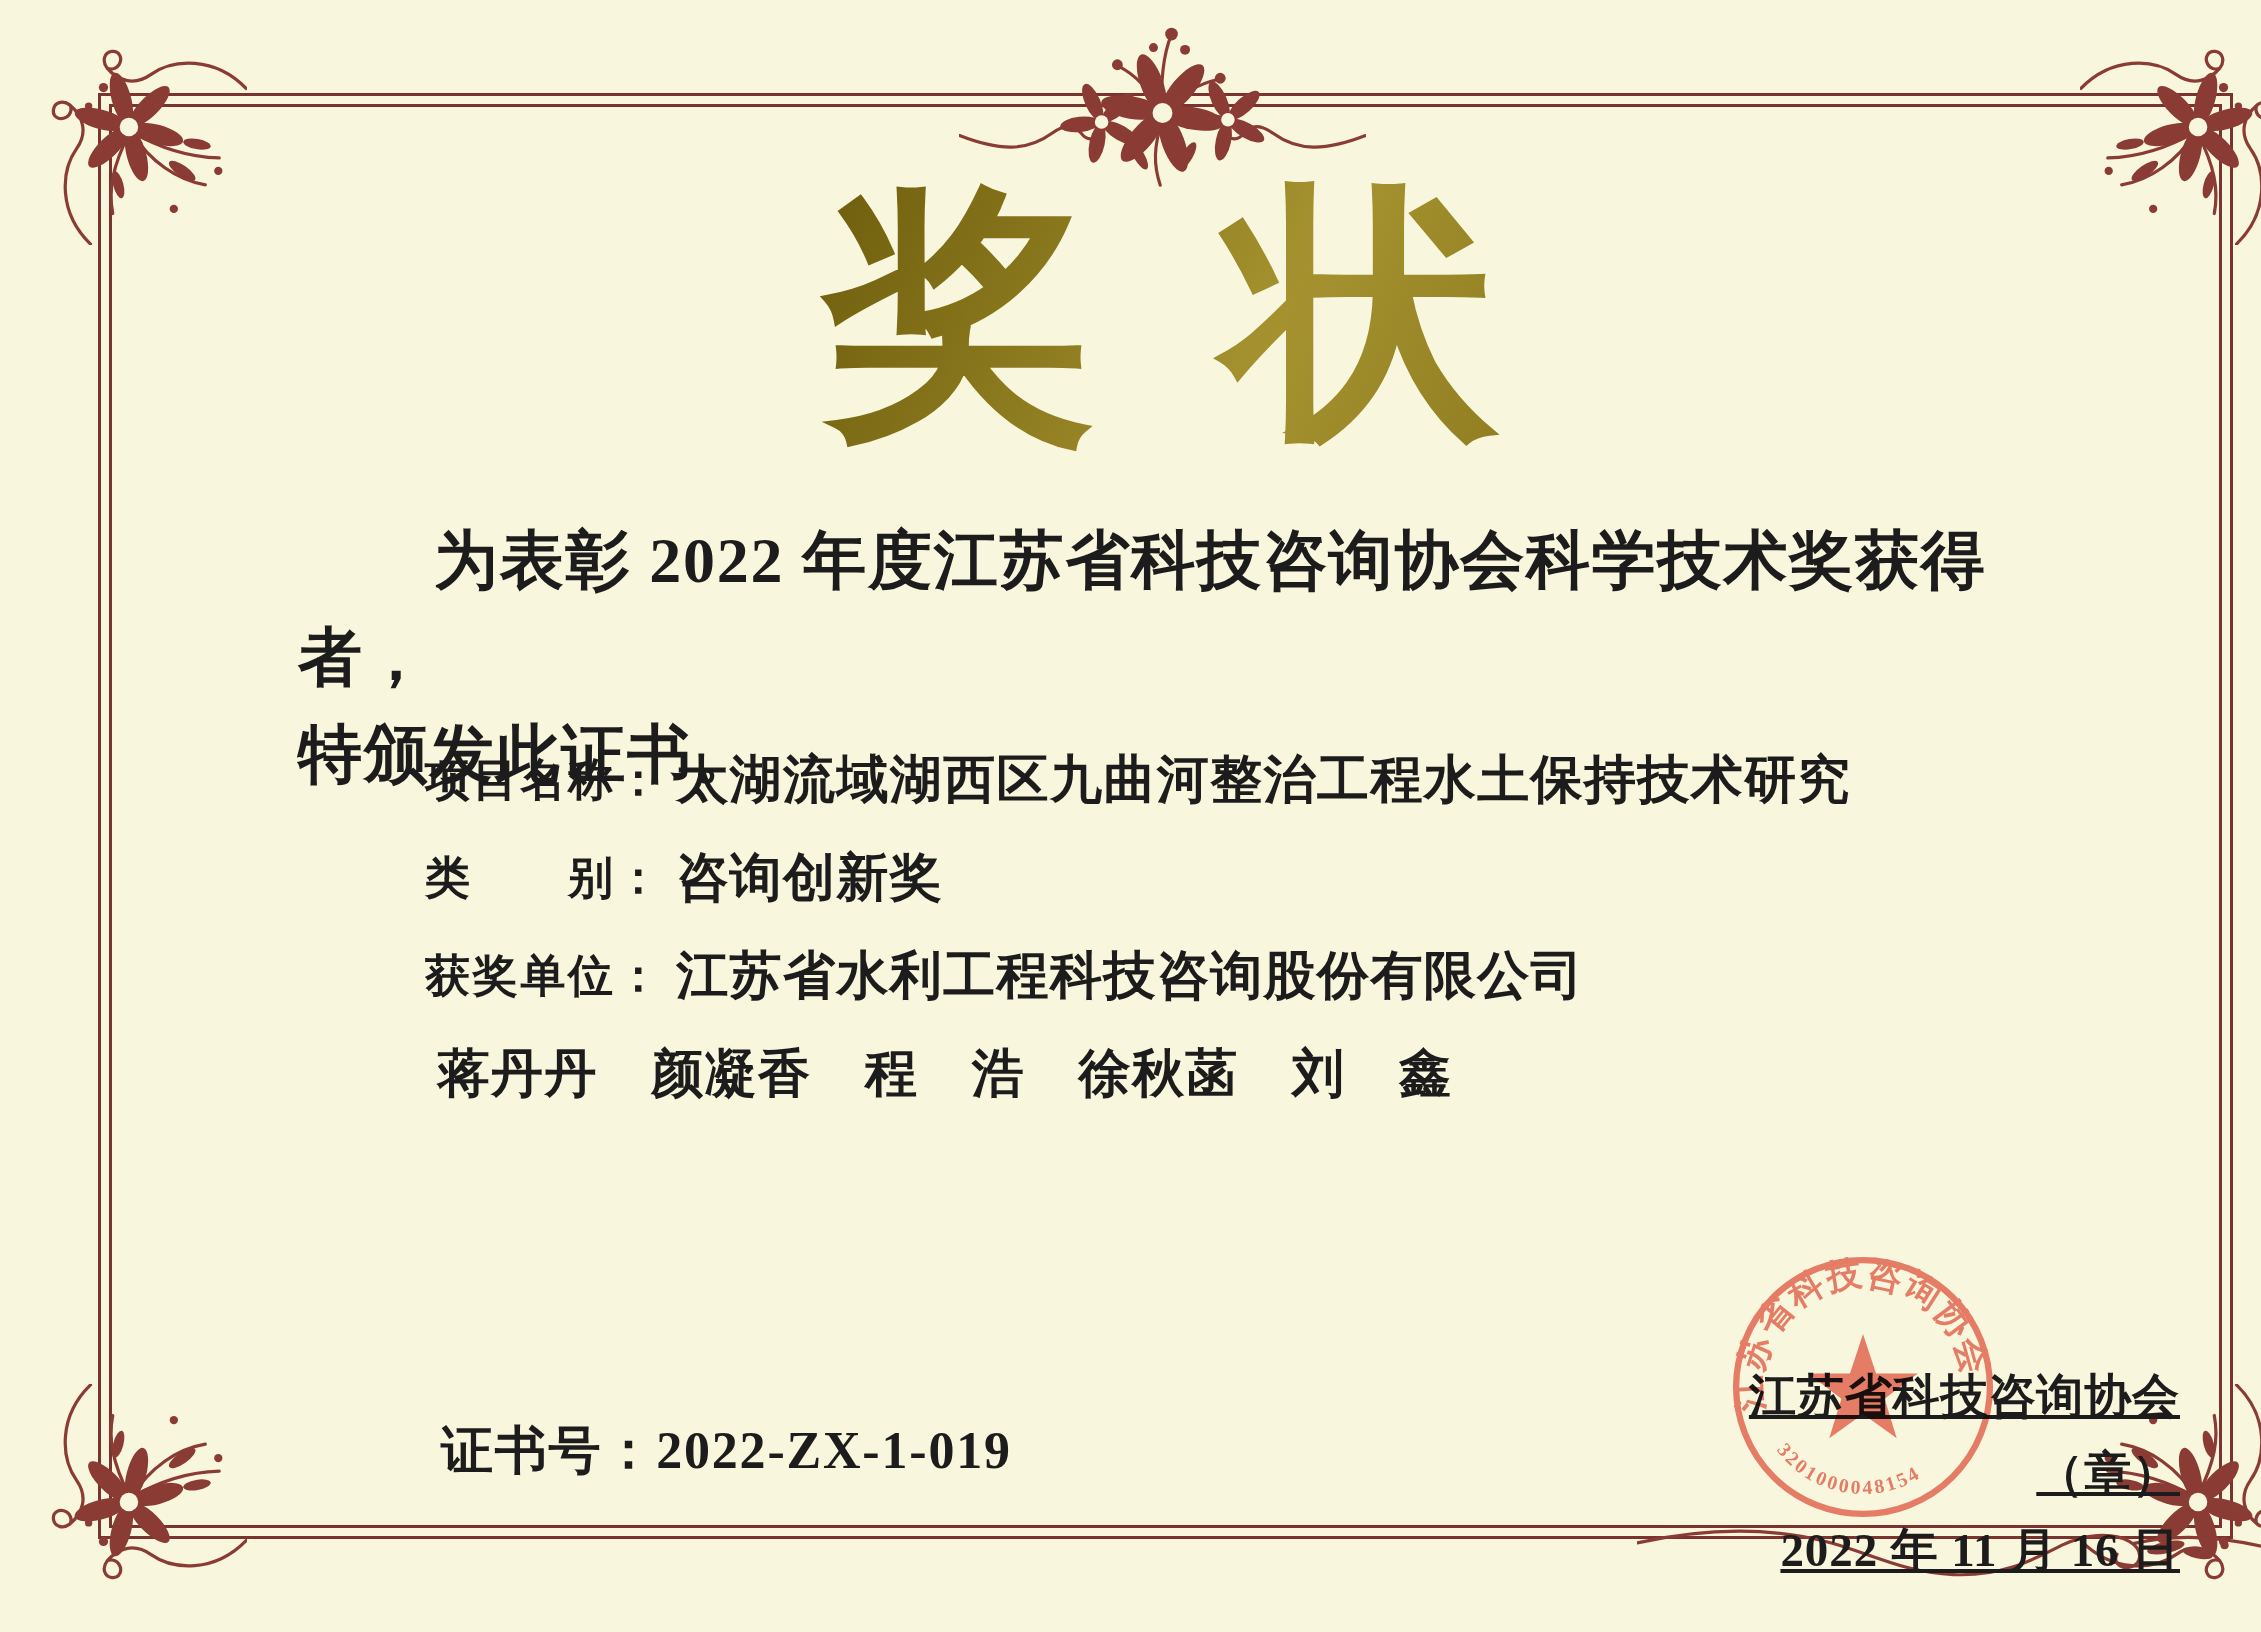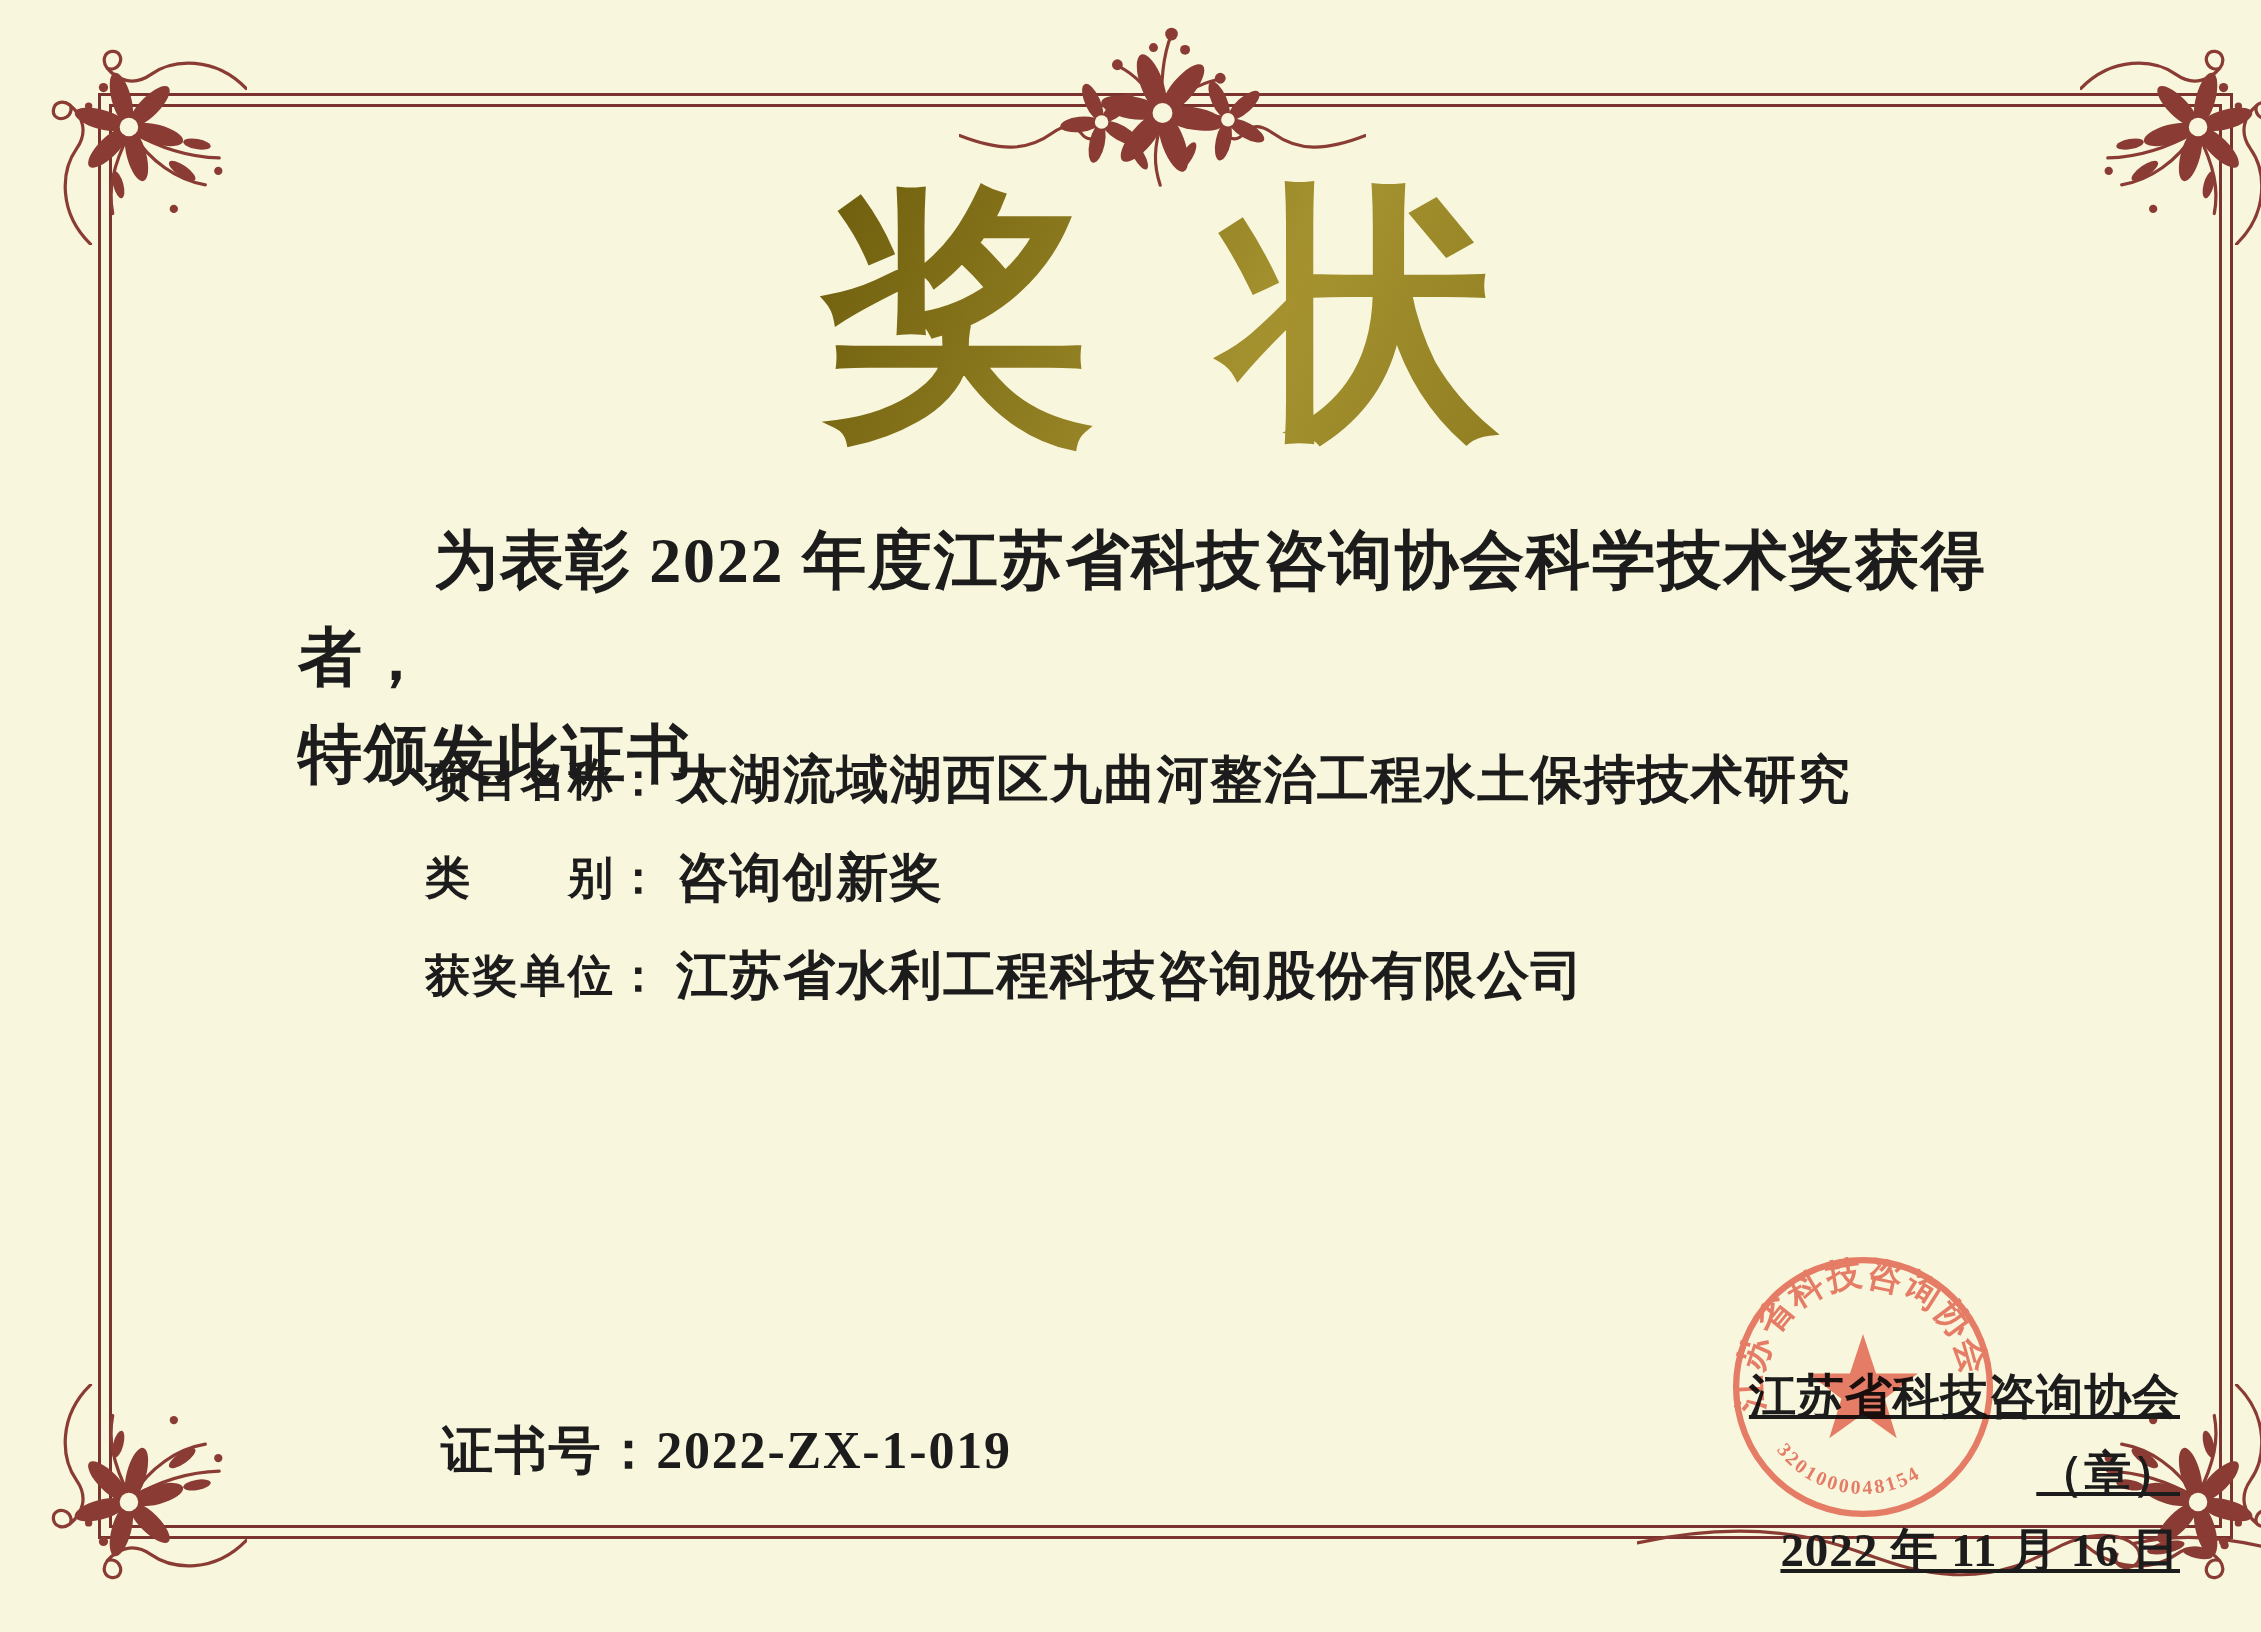--- a/index.html
+++ b/index.html
@@ -238,20 +238,21 @@
     </div>
     <div class="field-row">
       <span class="field-label">类　　别：</span>
       <span class="field-value">咨询创新奖</span>
     </div>
     <div class="field-row">
       <span class="field-label">获奖单位：</span>
       <span class="field-value">江苏省水利工程科技咨询股份有限公司</span>
     </div>
     <div class="field-row">
+      <span class="field-value">蒋丹丹　颜凝香　程　浩　徐秋菡　刘　鑫</span>
     </div>
   </div>
 
   <div class="cert-no">
     <span>证书号：</span><span>2022-ZX-1-019</span>
   </div>
 
   <div class="issuer">
     <div>江苏省科技咨询协会（章）</div>
     <div>2022 年 11 月 16 日</div>

